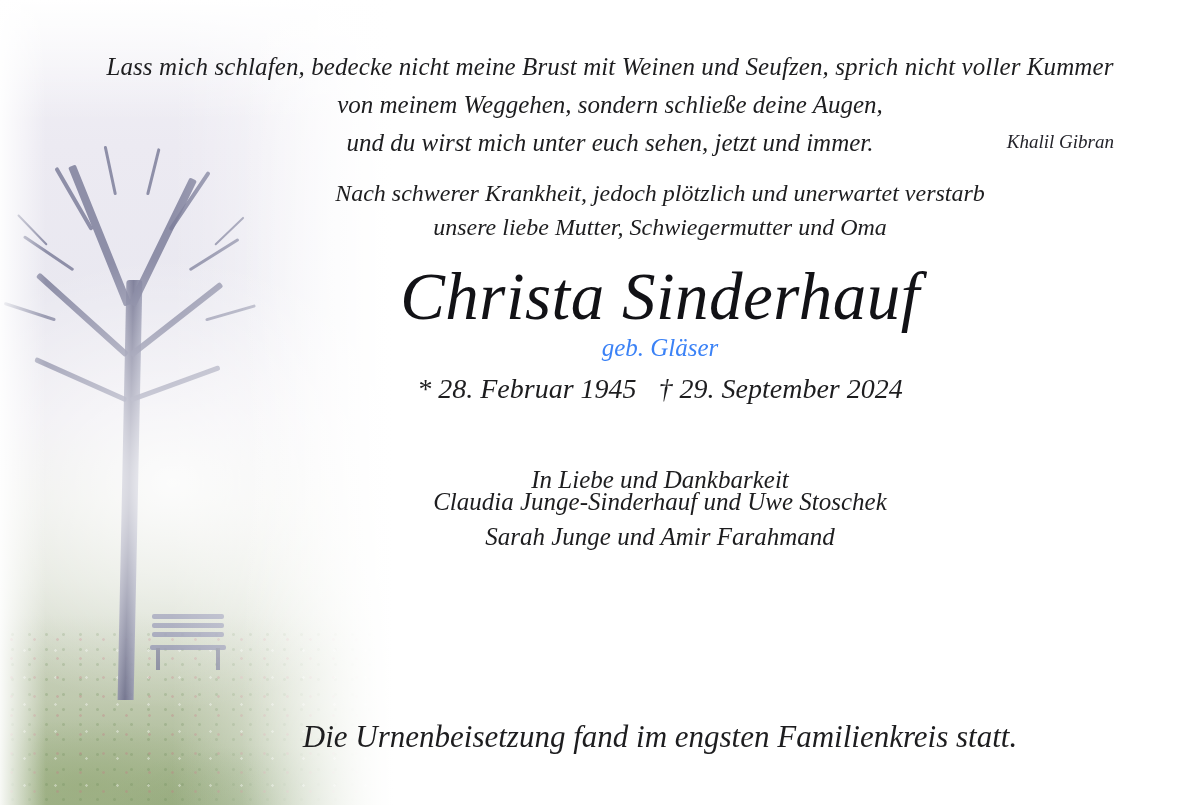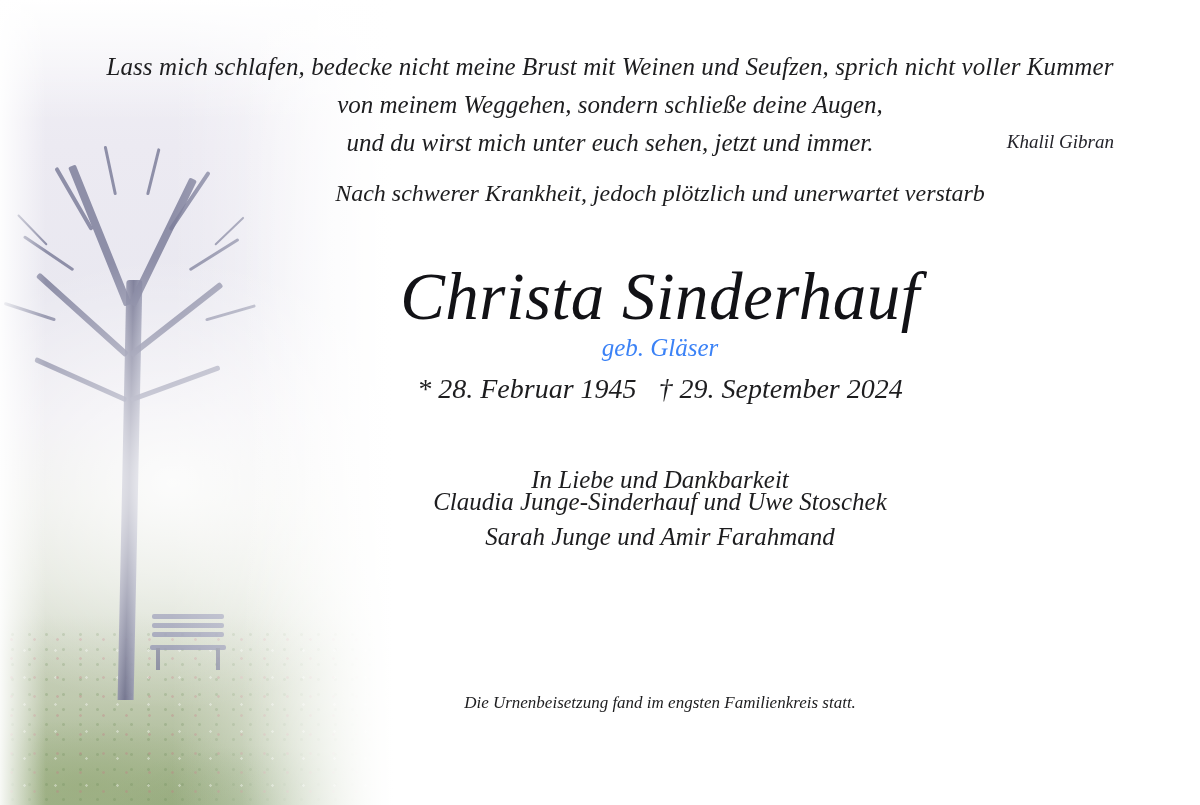--- a/index.html
+++ b/index.html
@@ -237,22 +237,22 @@
     top: 586px;
     font-size: 25px;
     font-style: italic;
     line-height: 35px;
     text-align: center;
   }
   .closing {
     position: absolute;
     left: 160px;
     width: 1000px;
-    top: 693px;
-    font-size: 17px;
+    top: 719px;
+    font-size: 31px;
     font-style: italic;
     text-align: center;
   }
 </style>
 </head>
 <body>
 
 <div class="page">
 
   <div class="photo">
@@ -301,20 +301,21 @@
     <div class="poem">
       <div class="line l1">Lass mich schlafen, bedecke nicht meine Brust mit Weinen und Seufzen, sprich nicht voller Kummer</div>
       <div class="line">von meinem Weggehen, sondern schließe deine Augen,</div>
       <div class="line">und du wirst mich unter euch sehen, jetzt und immer.</div>
     </div>
 
     <div class="attrib">Khalil Gibran</div>
 
     <div class="intro">
       <div class="line">Nach schwerer Krankheit, jedoch plötzlich und unerwartet verstarb</div>
+      <div class="line">unsere liebe Mutter, Schwiegermutter und Oma</div>
     </div>
 
     <div class="name">Christa Sinderhauf</div>
     <div class="maiden">geb. Gläser</div>
 
     <div class="dates">
       <span>* 28. Februar 1945</span><span class="gap"></span><span>† 29. September 2024</span>
     </div>
 
     <div class="love">In Liebe und Dankbarkeit</div>

